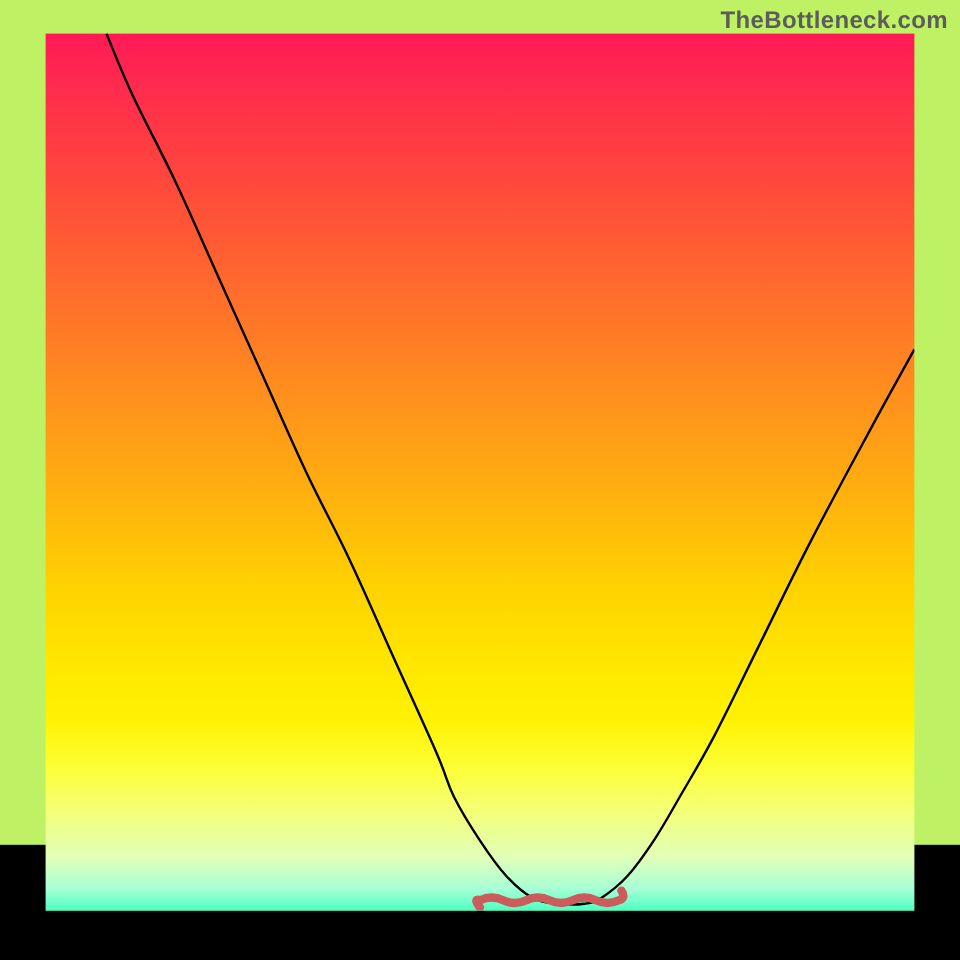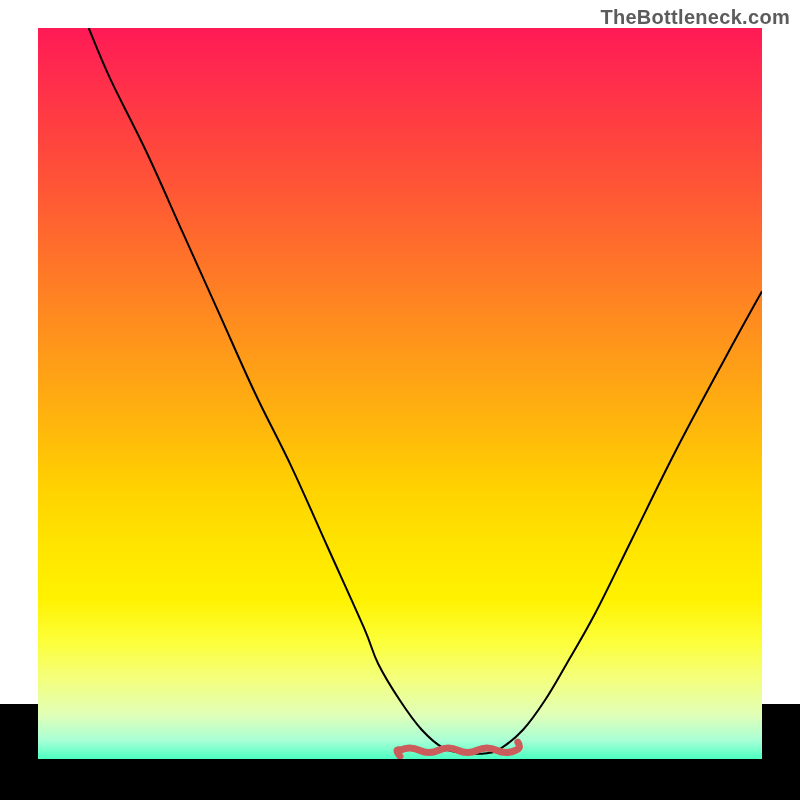--- a/index.html
+++ b/index.html
@@ -8,21 +8,21 @@
     width: 800px;
     height: 800px;
     background: #000;
     overflow: hidden;
     font-family: Arial, Helvetica, sans-serif;
   }
   .frame {
     position: relative;
     width: 800px;
     height: 704px;
-    background: #ffffff;
+    background: #bef264;
   }
   .watermark {
     position: absolute;
     top: 6px;
     right: 10px;
     color: #5c5c5c;
     font-size: 20px;
     font-weight: 600;
     letter-spacing: 0.3px;
     z-index: 10;

